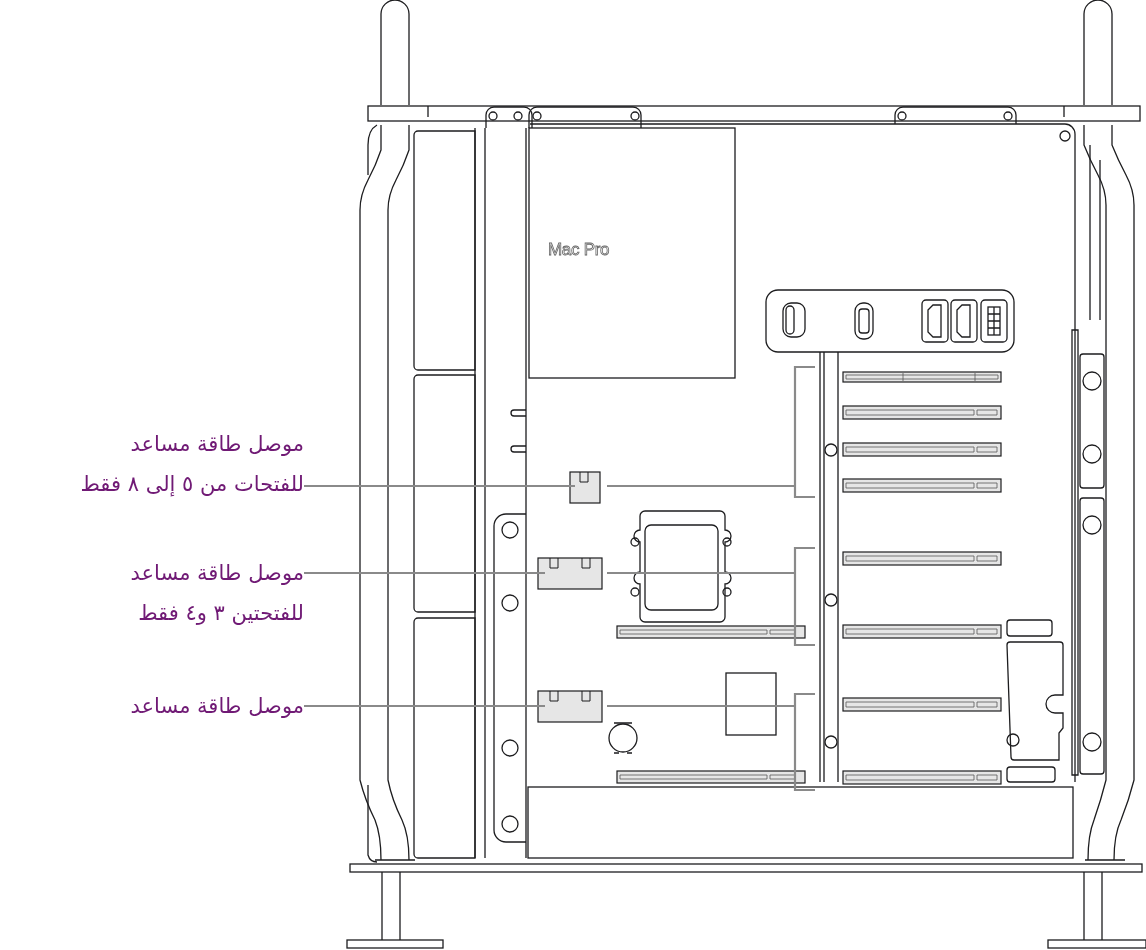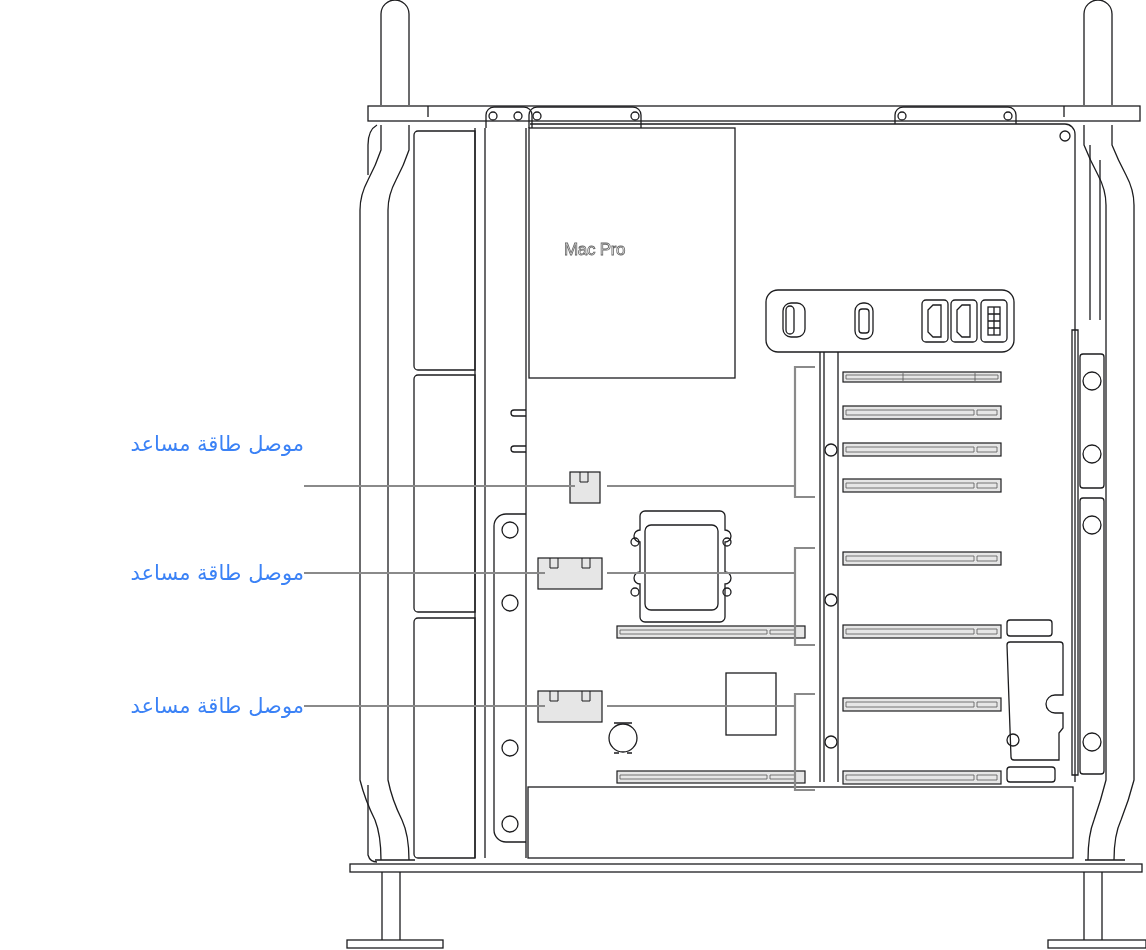--- a/index.html
+++ b/index.html
@@ -1,20 +1,20 @@
 <!DOCTYPE html>
 <html><head>
 <meta charset="utf-8">
 <style>
   html,body{margin:0;padding:0;background:#ffffff;}
   body{width:1146px;height:950px;position:relative;overflow:hidden;font-family:"DejaVu Sans",sans-serif;}
   #diagram{position:absolute;left:0;top:0;width:1146px;height:950px;}
-  .label{position:absolute;direction:rtl;text-align:right;color:#3b82f6;font-size:21px;line-height:40px;white-space:nowrap;font-family:"DejaVu Sans",sans-serif;}
+  .label{position:absolute;direction:rtl;text-align:right;color:#701a75;font-size:21px;line-height:40px;white-space:nowrap;font-family:"DejaVu Sans",sans-serif;}
   .label span{display:block;}
-  .brand{position:absolute;left:564px;top:240px;font-size:17px;color:#ffffff;-webkit-text-stroke:0.8px #666;font-family:"Liberation Sans",sans-serif;letter-spacing:-0.3px;}
+  .brand{position:absolute;left:548px;top:240px;font-size:17px;color:#ffffff;-webkit-text-stroke:0.8px #666;font-family:"Liberation Sans",sans-serif;letter-spacing:-0.3px;}
 </style>
 </head>
 <body>
 
 <svg id="diagram" width="1146" height="950" viewBox="0 0 1146 950" xmlns="http://www.w3.org/2000/svg">
   <g fill="none" stroke="#1d1d1f" stroke-width="1.3">
 
     <g>
       <path d="M381 105 V14 a14 14 0 0 1 28 0 V105"></path>
       <path d="M381 125 V150 Q376 165 368 180 Q360 195 360 210 V620"></path>
@@ -162,19 +162,21 @@
     <path d="M304 706 H545"></path>
     <path d="M607 706 H795"></path>
     <path d="M815 694 H795 V790 H815"></path>
   </g>
 </svg>
 
 <div class="brand"> Mac Pro</div>
 
 <div class="label" style="right:842px;top:424px;">
   <span>موصل طاقة مساعد</span>
+  <span>للفتحات من ٥ إلى ٨ فقط</span>
 </div>
 <div class="label" style="right:842px;top:553px;">
   <span>موصل طاقة مساعد</span>
+  <span>للفتحتين ٣ و٤ فقط</span>
 </div>
 <div class="label" style="right:842px;top:686px;">
   <span>موصل طاقة مساعد</span>
 </div>
 
 </body></html>

